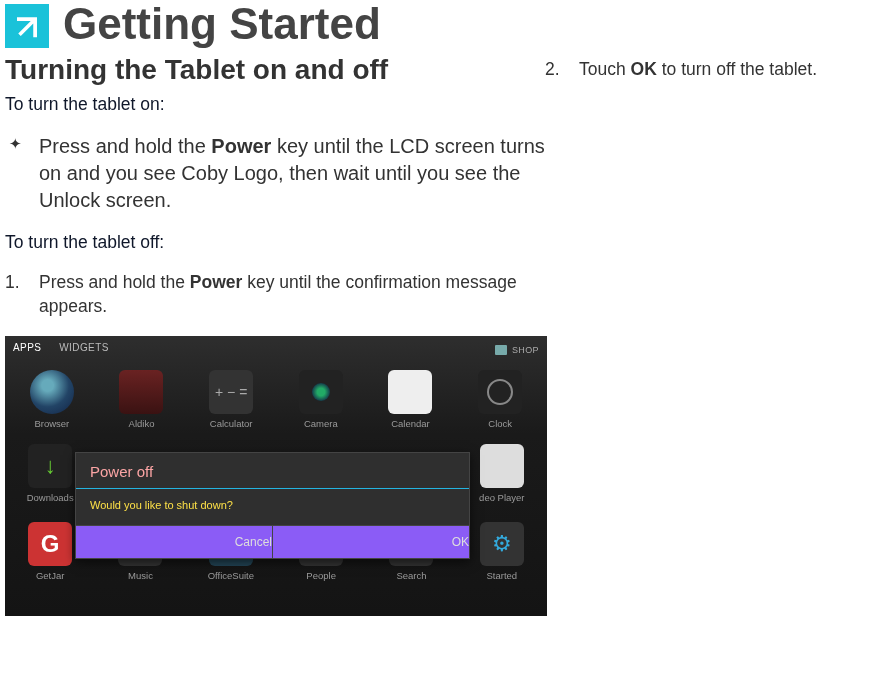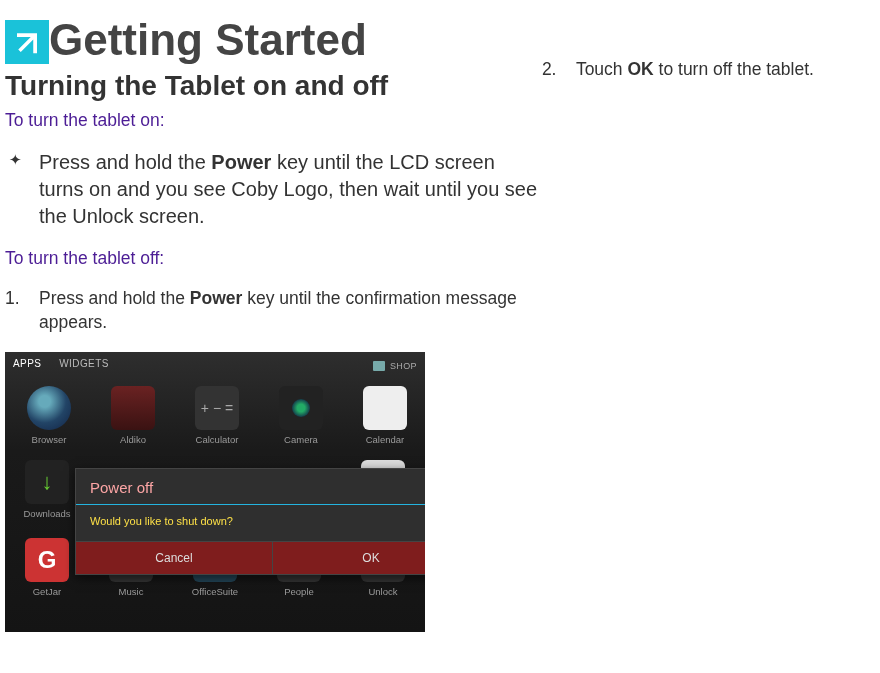--- a/index.html
+++ b/index.html
@@ -16,21 +16,22 @@
       display: flex;
       padding: 0 10px 0 5px;
     }
     .left-col { width: 540px; }
     .right-col { width: 330px; padding-top: 58px; }
 
     
     .header-row {
       display: flex;
       align-items: center;
-      padding-top: 16px;
+      gap: 14px;
+      padding-top: 0;
     }
     .arrow-box {
       width: 44px;
       height: 44px;
       background: #1ac2d9;
       display: flex;
       align-items: center;
       justify-content: center;
       flex-shrink: 0;
       margin-top: 4px;
@@ -45,21 +46,21 @@
     }
     .section-title {
       font-family: 'Century Gothic', 'Futura', Arial, sans-serif;
       font-size: 28px;
       font-weight: bold;
       color: #333;
       margin-top: 6px;
     }
     .intro-line {
       font-size: 17.5px;
-      color: #4c1d95;
+      color: #0f172a;
       margin-top: 8px;
     }
     .diamond-list {
       list-style: none;
       margin: 18px 0 0 0;
     }
     .diamond-list li {
       position: relative;
       padding-left: 34px;
       font-size: 20px;
@@ -88,21 +89,21 @@
     .ol-list li .num {
       position: absolute;
       left: 0;
       top: 0;
     }
     b { font-weight: bold; }
 
     
     .tablet-screen {
       margin-top: 18px;
-      width: 420px;
+      width: 542px;
       height: 280px;
       background: #1c1c1c;
       position: relative;
       overflow: hidden;
       padding-left: 16px;
     }
     .screen-grad {
       position: absolute;
       inset: 0;
       background: linear-gradient(180deg, #2e2e2e 0%, #1a1a1a 35%, #141414 100%);
@@ -196,25 +197,25 @@
       color: #fde047;
       font-size: 11px;
       padding: 10px 14px 14px;
     }
     .dialog-buttons {
       display: flex;
       border-top: 1px solid #444;
     }
     .dialog-btn {
       flex: 1;
-      text-align: center;
+      text-align: right;
       padding: 9px 0;
       font-size: 12px;
       color: #ddd;
-      background: #7f1d1d;
+      background: #8b5cf6;
     }
     .dialog-btn + .dialog-btn { border-left: 1px solid #444; }
 
     
     .ic-aldiko { background: linear-gradient(#6a2222,#3a1212); }
     .ic-browser { background: radial-gradient(circle at 40% 35%, #6ab 15%, #246 55%, #124 100%); border-radius: 50%; }
     .ic-calc { background: #333; display:flex;align-items:center;justify-content:center;color:#aaa;font-size:14px; }
     .ic-calendar { background: #eee; }
     .ic-camera { background: #222; display:flex;align-items:center;justify-content:center; }
     .ic-camera::after { content:""; width:18px;height:18px;border-radius:50%;background:radial-gradient(circle,#2a6 30%,#124 80%); }
@@ -332,21 +333,21 @@
         <div class="app">
             <div class="app-icon ic-office"></div>
             <div class="app-label">OfficeSuite</div>
           </div>
         <div class="app">
             <div class="app-icon ic-people"></div>
             <div class="app-label">People</div>
           </div>
         <div class="app">
             <div class="app-icon ic-search">⌕</div>
-            <div class="app-label">Unlock</div>
+            <div class="app-label">Search</div>
           </div>
         <div class="app">
             <div class="app-icon ic-settings">⚙</div>
             <div class="app-label">Started</div>
           </div>
       </div>
 
       <div class="dialog">
         <div class="dialog-title">Power off</div>
         <div class="dialog-divider"></div>

